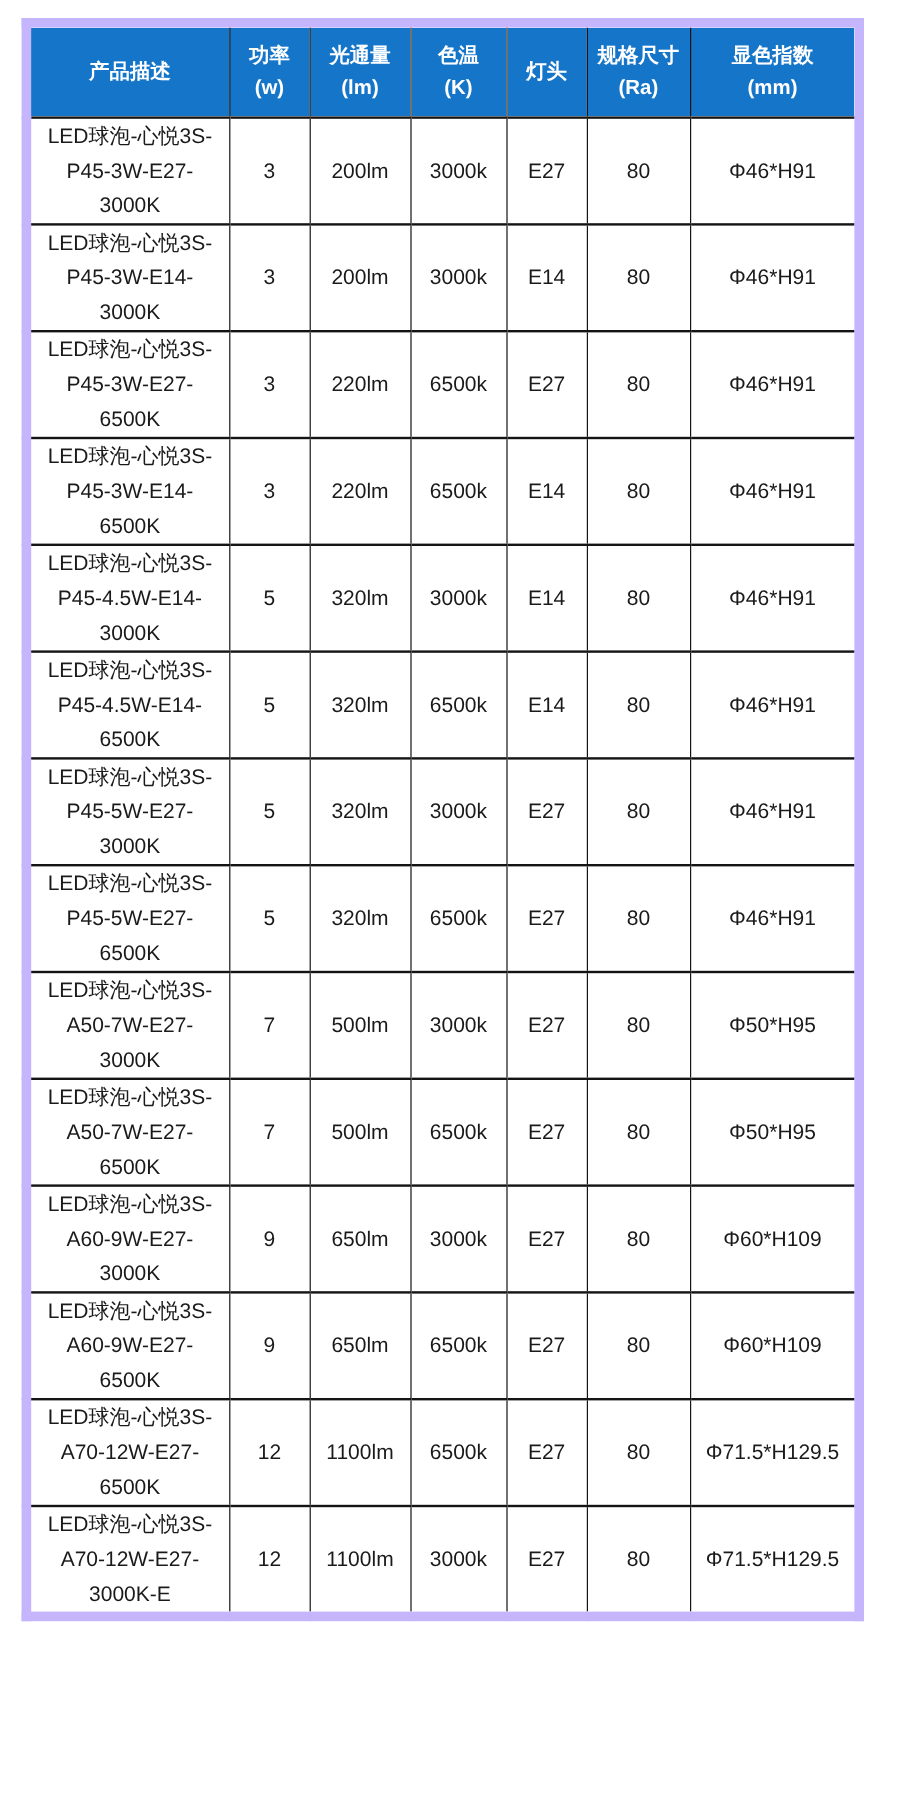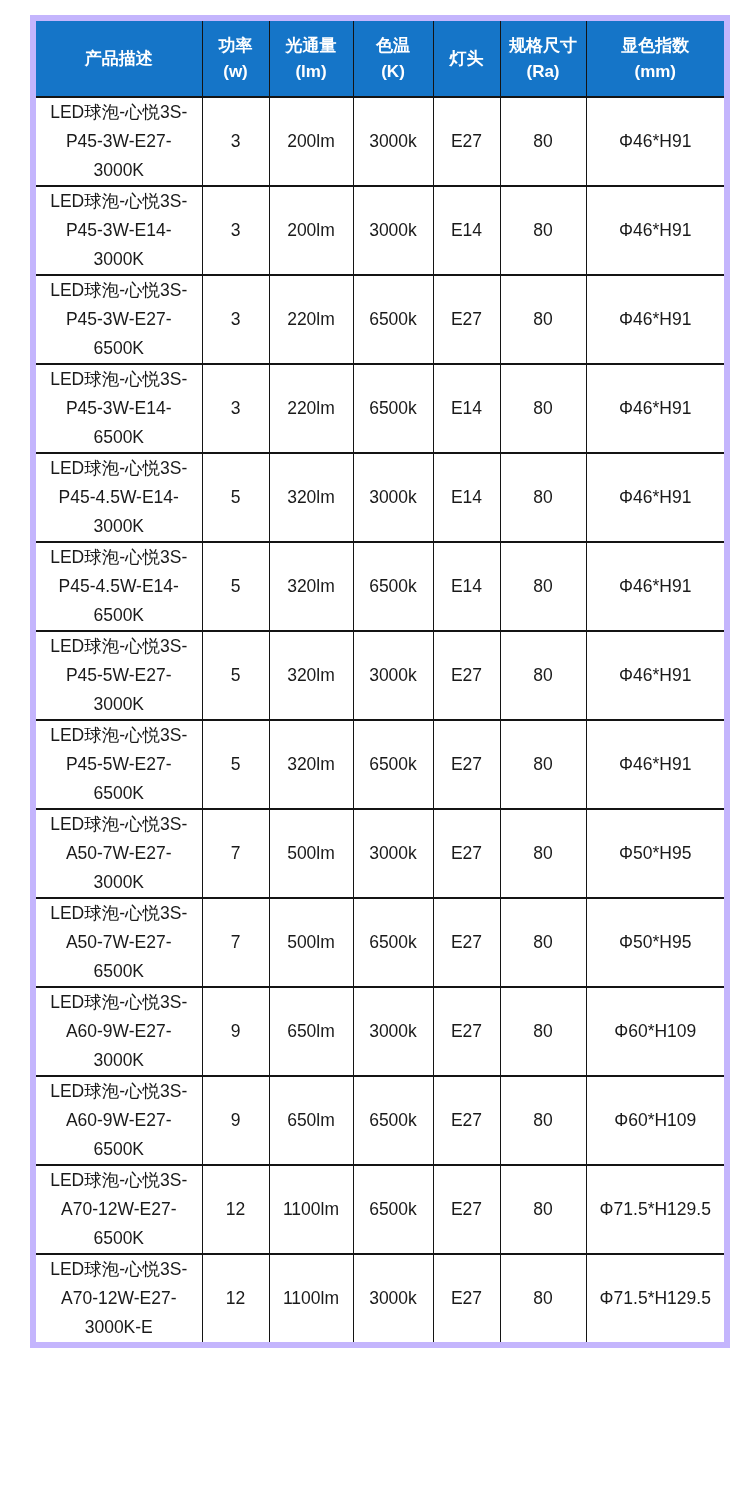--- a/index.html
+++ b/index.html
@@ -13,22 +13,22 @@
   .page {
     position: relative;
     width: 750px;
     height: 1494px;
     background: #ffffff;
   }
   table.spec-table {
     border-collapse: collapse;
     table-layout: fixed;
     width: 694px;
-    margin: 15px 0 0 30px;
-    border: 6px solid #c4b5fd;
+    margin: 15px 0 0 18px;
+    border: 8px solid #c4b5fd;
   }
   .spec-table th,
   .spec-table td {
     border: 2px solid #141414;
     border-left-width: 1px;
     border-right-width: 1px;
     text-align: center;
     vertical-align: middle;
     white-space: pre-line;
     overflow: hidden;

